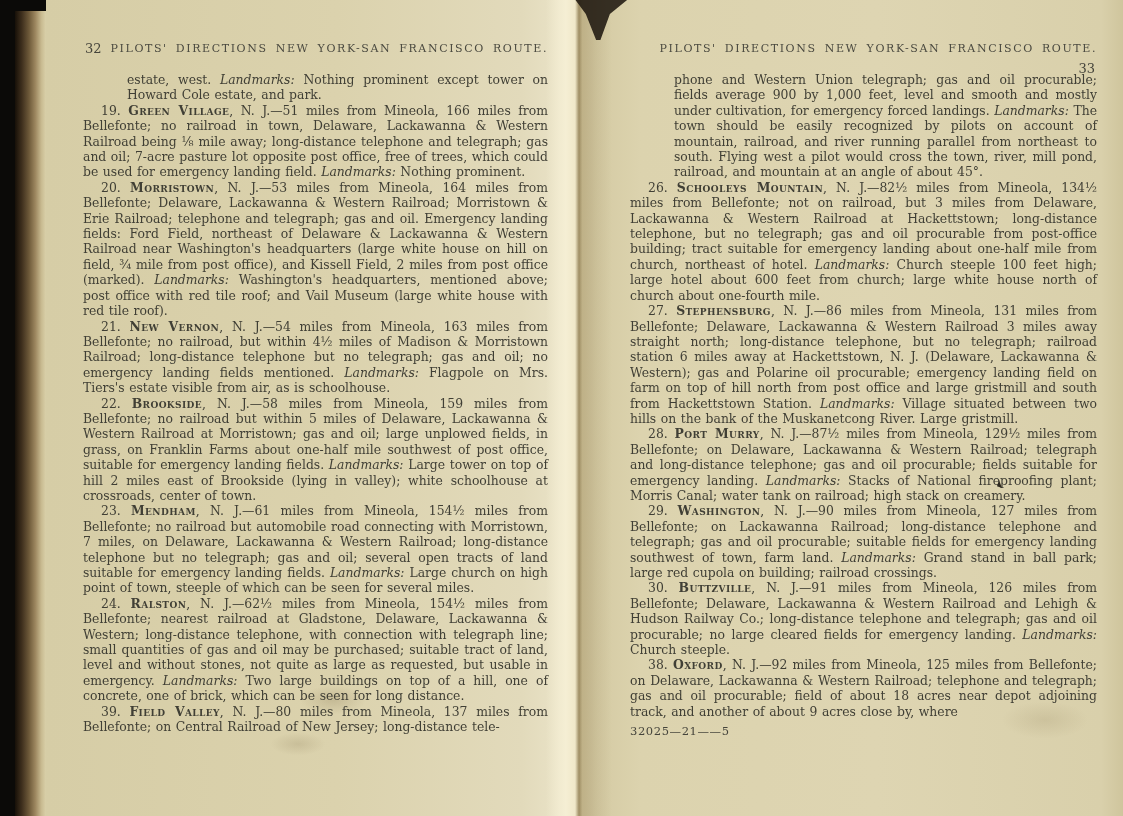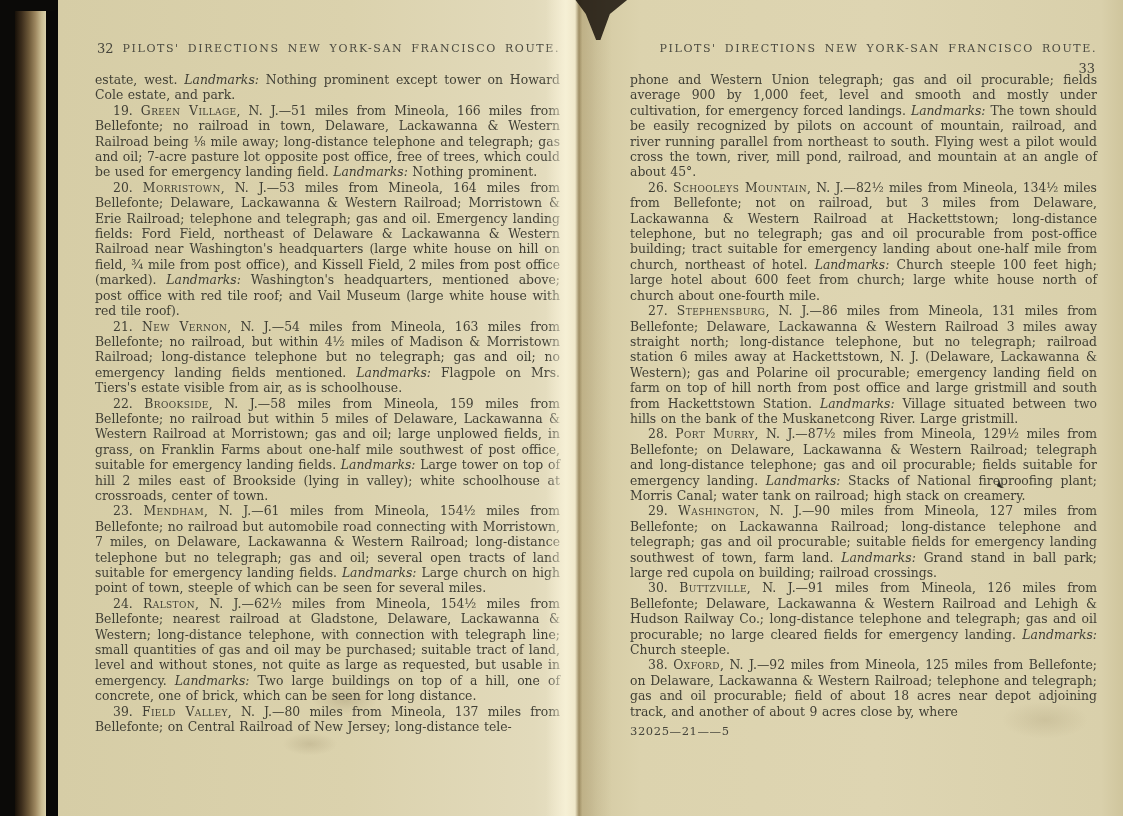--- a/index.html
+++ b/index.html
@@ -20,21 +20,21 @@
     background:linear-gradient(90deg,#171008 0%,#3e2f1d 22%,#6d5939 45%,#9d8760 66%,#c8ba90 85%,#d9d0a9 100%);
     border-top-left-radius:12px;
   }
 
   .page {
     position:absolute; top:0; bottom:0;
     color:#403f35;
     box-sizing:border-box;
   }
   .page-left {
-    left:58px; width:529px;
+    left:46px; width:529px;
     background:
       radial-gradient(46px 20px at 287px 700px, rgba(108,90,54,.20), rgba(108,90,54,0) 72%),
       radial-gradient(38px 16px at 252px 744px, rgba(108,90,54,.16), rgba(108,90,54,0) 72%),
       linear-gradient(90deg,#d6cda6 0%,#dbd2ad 55%,#e2dabb 90%,#e9e2c6 97%,#ded5b2 100%);
     padding:42px 27px 16px 37px;
   }
   .page-right {
     left:575px; right:0;
     background:
       radial-gradient(60px 26px at 470px 720px, rgba(120,102,62,.14), rgba(120,102,62,0) 72%),
@@ -68,24 +68,24 @@
     font-size:11px; letter-spacing:1.6px; word-spacing:3px; color:#4b4a40;
     white-space:nowrap;
   }
   .page-num { position:absolute; top:-1px; font-size:13px; color:#45443b; }
   .page-num.outer-left { left:2px; }
   .page-num.outer-right { right:2px;margin-top:20px; }
 
   
   .page-body { font-size:12.4px; line-height:15.4px; text-align:justify; word-spacing:.6px; }
   .para { margin:0; text-indent:18px; }
-  .para.noindent { text-indent:0; }
+  .para.noindent { text-indent:0;margin-left:44px; }
   .seg-normal { }
   .seg-italic { font-style:italic; }
-  .seg-smallcaps { font-variant:small-caps; letter-spacing:.4px; }
+  .seg-smallcaps { font-variant:small-caps; letter-spacing:.4px;font-weight:bold; }
 
   .page-footer { margin-top:5px; font-size:11.5px; letter-spacing:.6px; color:#45443b; }
 
   .ink-mark {
     position:absolute; left:997px; top:480px; width:5px; height:8px;
     background:#2e2a20;
     clip-path:polygon(40% 0, 100% 100%, 0 78%);
   }
 </style>
 </head>

